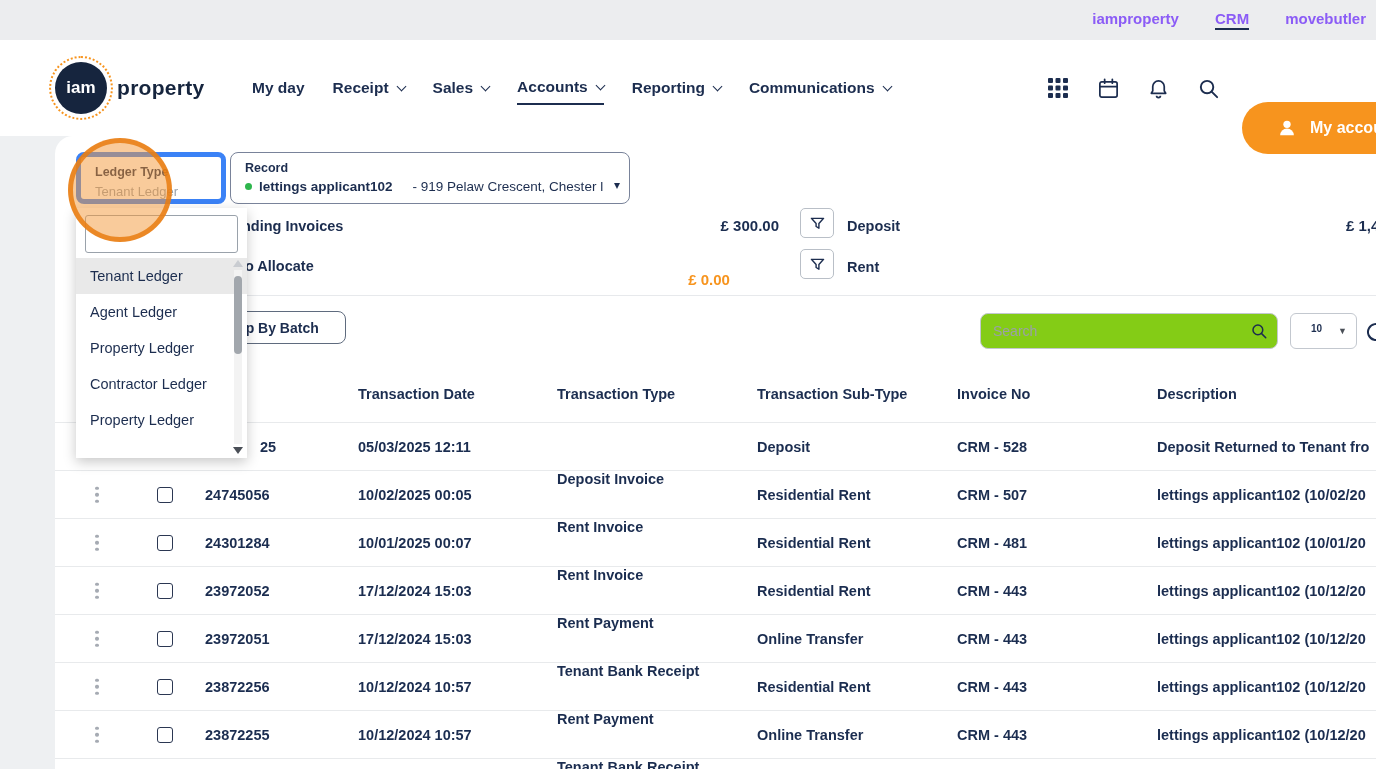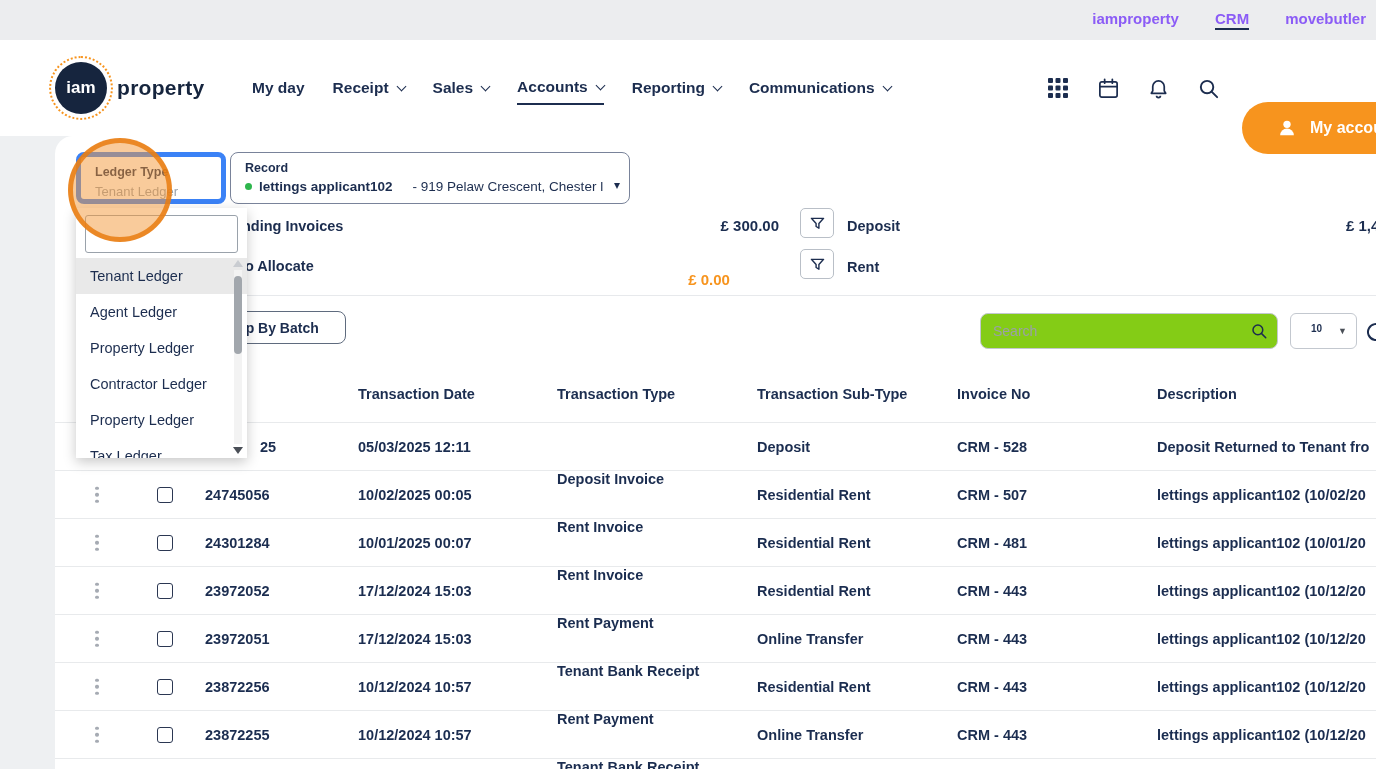--- a/index.html
+++ b/index.html
@@ -398,21 +398,20 @@
   </div>
 
   <div class="dropdown-panel">
     <input class="dd-search" type="text" value="" style="">
     <div class="dd-list">
       <div class="dd-item selected">Tenant Ledger</div>
       <div class="dd-item">Agent Ledger</div>
       <div class="dd-item">Property Ledger</div>
       <div class="dd-item">Contractor Ledger</div>
       <div class="dd-item">Property Ledger</div>
-      <div class="dd-item">Tax Ledger</div>
     </div>
     <div class="dd-scroll">
       <i class="tri-up"></i>
       <span class="dd-track">
         <span class="dd-thumb"></span>
       </span>
       <i class="tri-down"></i>
     </div>
   </div>
 

